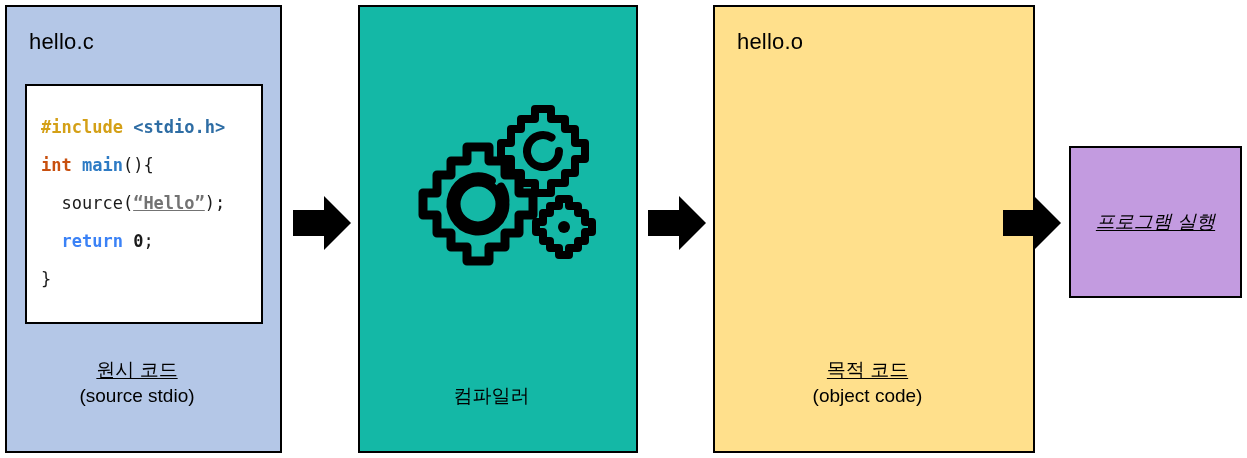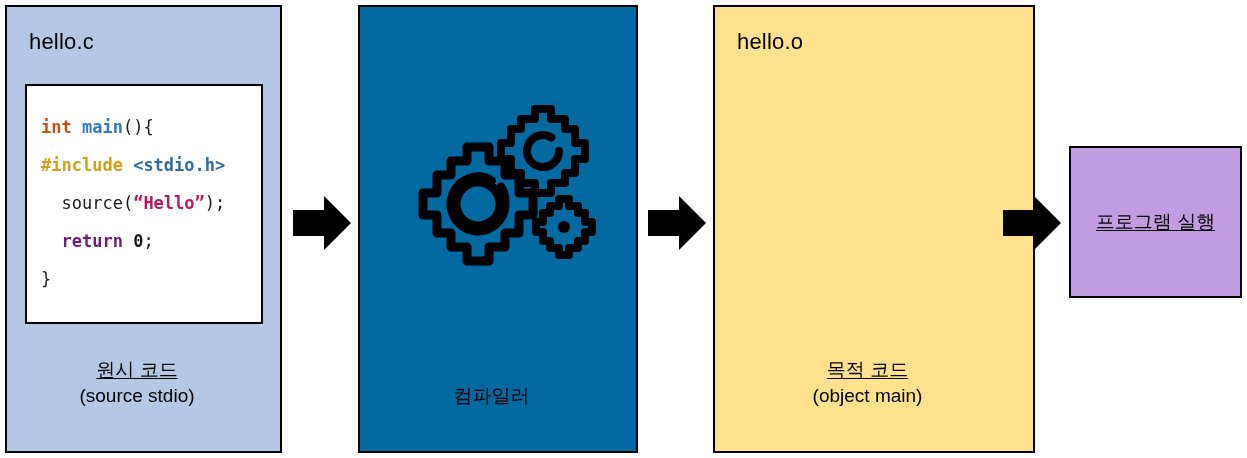--- a/index.html
+++ b/index.html
@@ -23,21 +23,21 @@
   .panel {
     position: absolute;
     border: 2px solid #000000;
     display: flex;
     flex-direction: column;
     align-items: center;
     gap: 21px;
   }
 
   .panel-source   { left: 5px;   top: 5px;  width: 277px; height: 448px; background: #b4c7e7; }
-  .panel-compiler { left: 358px; top: 5px;  width: 280px; height: 448px; background: #0369a1; }
+  .panel-compiler { left: 358px; top: 5px;  width: 280px; height: 448px; background: #14b8a6; }
   .panel-object   { left: 713px; top: 5px;  width: 322px; height: 448px; background: #ffe08c; }
 
   
   .file-label {
     align-self: flex-start;
     margin: 22px 0 0 22px;
     font-size: 22px;
     color: #000000;
     letter-spacing: 0.2px;
   }
@@ -69,22 +69,22 @@
     font-size: 17px;
     line-height: 38px;
     white-space: pre;
     color: #1a1a1a;
   }
   .tok-pp      { color: #d4a017; font-weight: bold; }
   .tok-header  { color: #2e6da4; font-weight: bold; }
   .tok-type    { color: #c8500f; font-weight: bold; }
   .tok-fn      { color: #2e7bc4; font-weight: bold; }
   .tok-plain   { color: #1a1a1a; }
-  .tok-string  { color: #be185d; font-weight: bold; }
-  .tok-keyword { color: #701a75; font-weight: bold; }
+  .tok-string  { color: #737373; font-weight: bold; text-decoration: underline; }
+  .tok-keyword { color: #3b82f6; font-weight: bold; }
   .tok-num     { color: #1a1a1a; font-weight: bold; }
 
   
   .bin-line {
     font-family: "DejaVu Sans Mono", monospace;
     font-size: 16.5px;
     font-weight: bold;
     line-height: 37px;
     letter-spacing: -0.2px;
     color: #000000;
@@ -133,40 +133,41 @@
     position: absolute;
     left: 1069px;
     top: 146px;
     width: 173px;
     height: 152px;
     background: #c39be0;
     border: 2px solid #000000;
     display: flex;
     align-items: center;
     justify-content: center;
+    font-style: italic;
   }
   .exec-label {
     font-size: 19px;
     color: #000000;
     text-decoration: underline;
     text-underline-offset: 2px;
   }
 </style>
 </head>
 <body>
 
 <div id="stage">
 
   <div class="panel panel-source">
     <div class="file-label">hello.c</div>
 
     <div class="code-box code-box-source">
+      <div class="code-line"><span class="tok-pp">#include</span><span class="tok-plain"> </span><span class="tok-header">&lt;stdio.h&gt;</span></div>
+
       <div class="code-line"><span class="tok-type">int</span><span class="tok-plain"> </span><span class="tok-fn">main</span><span class="tok-plain">(){</span></div>
-
-      <div class="code-line"><span class="tok-pp">#include</span><span class="tok-plain"> </span><span class="tok-header">&lt;stdio.h&gt;</span></div>
 
       <div class="code-line"><span class="tok-plain">  </span><span class="tok-plain">source(</span><span class="tok-string">“Hello”</span><span class="tok-plain">);</span></div>
 
       <div class="code-line"><span class="tok-plain">  </span><span class="tok-keyword">return</span><span class="tok-plain"> </span><span class="tok-num">0</span><span class="tok-plain">;</span></div>
 
       <div class="code-line"><span class="tok-plain">}</span></div>
     </div>
 
     <div class="caption caption-source">
       <span class="ko underline">원시 코드</span>
@@ -215,21 +216,21 @@
   <svg class="arrow arrow-2" viewBox="0 0 62 62">
     <polygon points="2,18 33,18 33,4 60,31 33,58 33,44 2,44" fill="#000000"></polygon>
   </svg>
 
   <div class="panel panel-object">
     <div class="file-label">hello.o</div>
 
 
     <div class="caption caption-object">
       <span class="ko underline">목적 코드</span>
-      <span class="en">(object main)</span>
+      <span class="en">(object code)</span>
     </div>
   </div>
 
   <svg class="arrow arrow-3" viewBox="0 0 62 62">
     <polygon points="2,18 33,18 33,4 60,31 33,58 33,44 2,44" fill="#000000"></polygon>
   </svg>
 
   <div class="exec-box">
     <span class="exec-label">프로그램 실행</span>
   </div>

